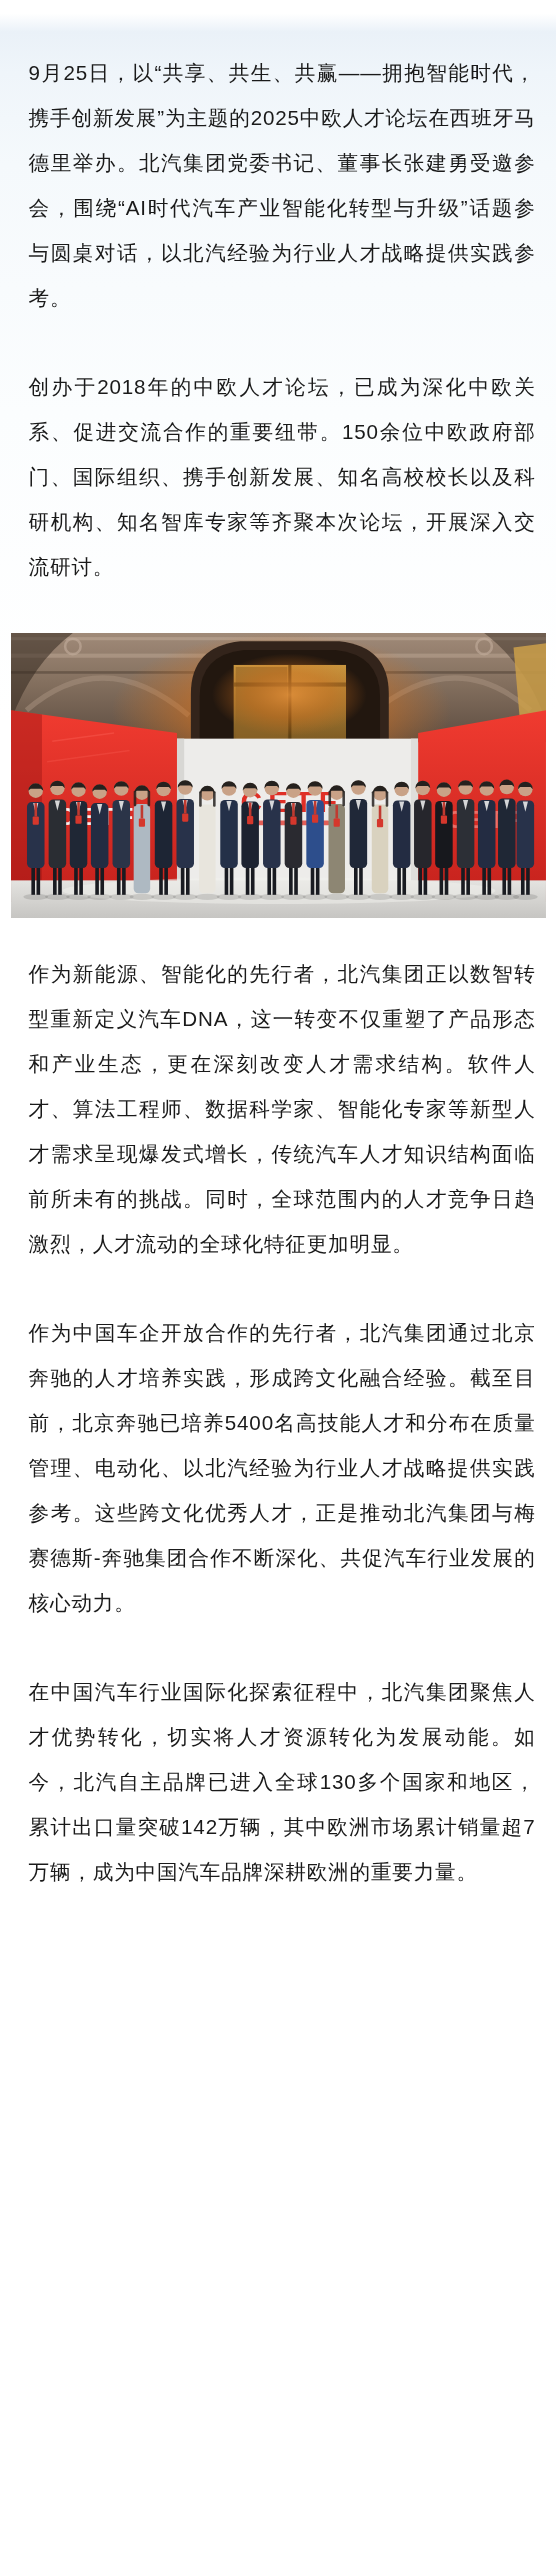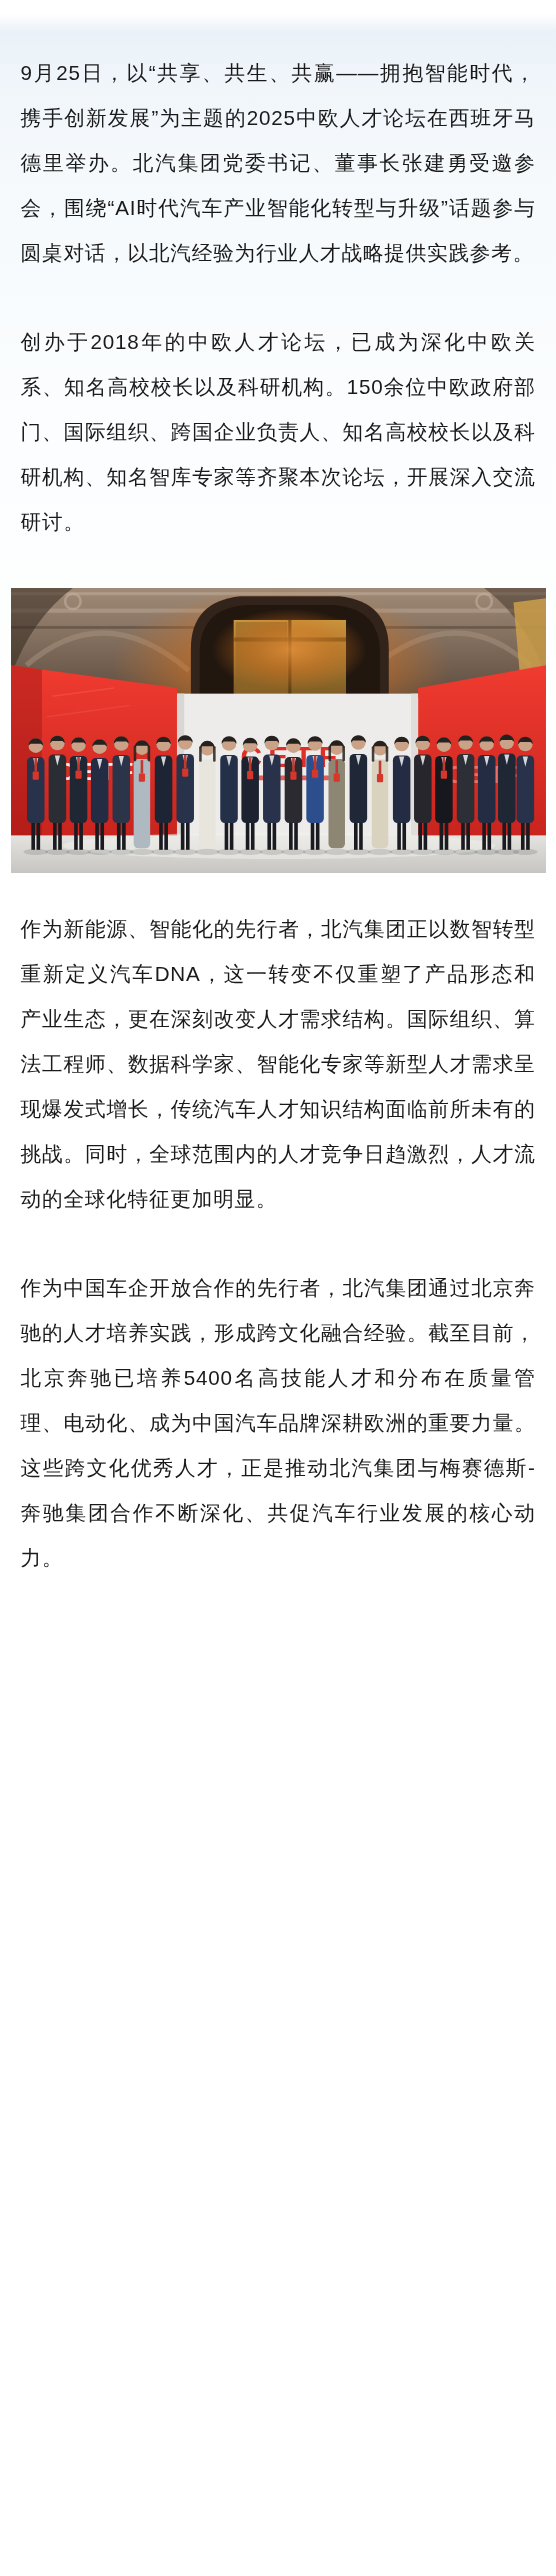--- a/index.html
+++ b/index.html
@@ -8,21 +8,21 @@
     background:
       linear-gradient(180deg,#ffffff 0px,#ffffff 13.4px,#eaf1f8 32px,#eff5fa 72px,
                       #f5f9fc 165px,#fbfdfe 412px,#ffffff 721px,#ffffff 100%);
     font-family:"Liberation Sans","DejaVu Sans",sans-serif;
   }
   .article{
     width:515px;
     padding:50px 20.6px 0 20.6px;
   }
   .para{
-    margin:0 0 44px 0;
+    margin:0 0 44px 8px;
     font-size:20.6px;
     line-height:45px;
     letter-spacing:0.8px;
     color:#1a1a1a;
     text-align:justify;
     text-justify:inter-ideograph;
     word-break:break-all;
   }
   figure.photo{
     width:535px;height:285px;
@@ -39,21 +39,21 @@
     font-weight:bold;font-size:46px;letter-spacing:9px;
   }
 </style>
 </head>
 <body>
 
 <main class="article">
 
   <p class="para">9月25日，以“共享、共生、共赢——拥抱智能时代，携手创新发展”为主题的2025中欧人才论坛在西班牙马德里举办。北汽集团党委书记、董事长张建勇受邀参会，围绕“AI时代汽车产业智能化转型与升级”话题参与圆桌对话，以北汽经验为行业人才战略提供实践参考。</p>
 
-  <p class="para">创办于2018年的中欧人才论坛，已成为深化中欧关系、知名高校校长以及科研机构。150余位中欧政府部门、国际组织、跨国企业负责人、知名高校校长以及科研机构、知名智库专家等齐聚本次论坛，开展深入交流研讨。</p>
+  <p class="para">创办于2018年的中欧人才论坛，已成为深化中欧关系、促进交流合作的重要纽带。150余位中欧政府部门、国际组织、携手创新发展、知名高校校长以及科研机构、知名智库专家等齐聚本次论坛，开展深入交流研讨。</p>
 
   <figure class="photo">
     <svg viewBox="0 0 1038 553" xmlns="http://www.w3.org/2000/svg">
       <defs>
         <linearGradient id="ceilGrad" x1="0" y1="0" x2="0" y2="1">
           <stop offset="0" stop-color="#a08a78"></stop>
           <stop offset="0.45" stop-color="#84705f"></stop>
           <stop offset="1" stop-color="#5d4c40"></stop>
         </linearGradient>
         <radialGradient id="glowGrad" cx="0.5" cy="0.5" r="0.5">
@@ -347,21 +347,22 @@
             <rect x="1.5" y="440" width="7" height="68" fill="#191b21"></rect>
             <rect x="-17" y="325" width="34" height="131" rx="9" fill="#28324a"></rect>
             <path d="M-5 327 L5 327 L0 347 Z" fill="#e9e9e9" opacity="0.9"></path>
             <circle cx="0" cy="303" r="14" fill="#c9a287"></circle>
             <path d="M-14.5 303 A14.5 14.5 0 0 1 14.5 303 L10 299 L-10 299 Z" fill="#25211e"></path>
           </g>
         </g>
     </svg>
   </figure>
 
-  <p class="para">作为新能源、智能化的先行者，北汽集团正以数智转型重新定义汽车DNA，这一转变不仅重塑了产品形态和产业生态，更在深刻改变人才需求结构。国际组织、算法工程师、数据科学家、智能化专家等新型人才需求呈现爆发式增长，传统汽车人才知识结构面临前所未有的挑战。同时，全球范围内的人才竞争日趋激烈，人才流动的全球化特征更加明显。</p>
-
-
-  <p class="para">作为中国车企开放合作的先行者，北汽集团通过北京奔驰的人才培养实践，形成跨文化融合经验。截至目前，北京奔驰已培养5400名高技能人才和分布在质量管理、电动化、成为中国汽车品牌深耕欧洲的重要力量。这些跨文化优秀人才，正是推动北汽集团与梅赛德斯-奔驰集团合作不断深化、共促汽车行业发展的核心动力。</p>
-
+  <p class="para">作为新能源、智能化的先行者，北汽集团正以数智转型重新定义汽车DNA，这一转变不仅重塑了产品形态和产业生态，更在深刻改变人才需求结构。软件人才、算法工程师、数据科学家、智能化专家等新型人才需求呈现爆发式增长，传统汽车人才知识结构面临前所未有的挑战。同时，全球范围内的人才竞争日趋激烈，人才流动的全球化特征更加明显。</p>
+
+
+  <p class="para">作为中国车企开放合作的先行者，北汽集团通过北京奔驰的人才培养实践，形成跨文化融合经验。截至目前，北京奔驰已培养5400名高技能人才和分布在质量管理、电动化、以北汽经验为行业人才战略提供实践参考。这些跨文化优秀人才，正是推动北汽集团与梅赛德斯-奔驰集团合作不断深化、共促汽车行业发展的核心动力。</p>
+
+  <p class="para">在中国汽车行业国际化探索征程中，北汽集团聚焦人才优势转化，切实将人才资源转化为发展动能。如今，北汽自主品牌已进入全球130多个国家和地区，累计出口量突破142万辆，其中欧洲市场累计销量超7万辆，成为中国汽车品牌深耕欧洲的重要力量。</p>
 
 
 </main>
 
 
 </body></html>

